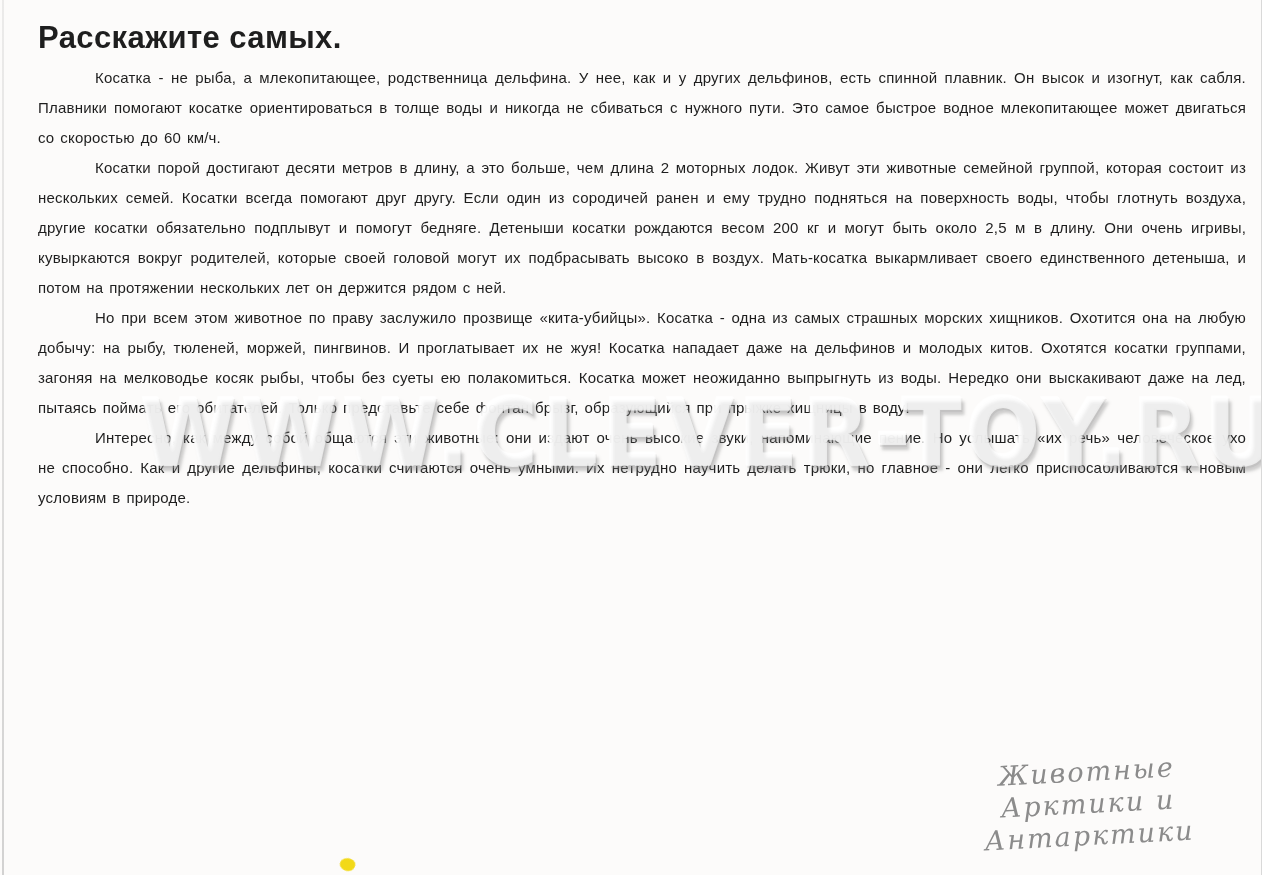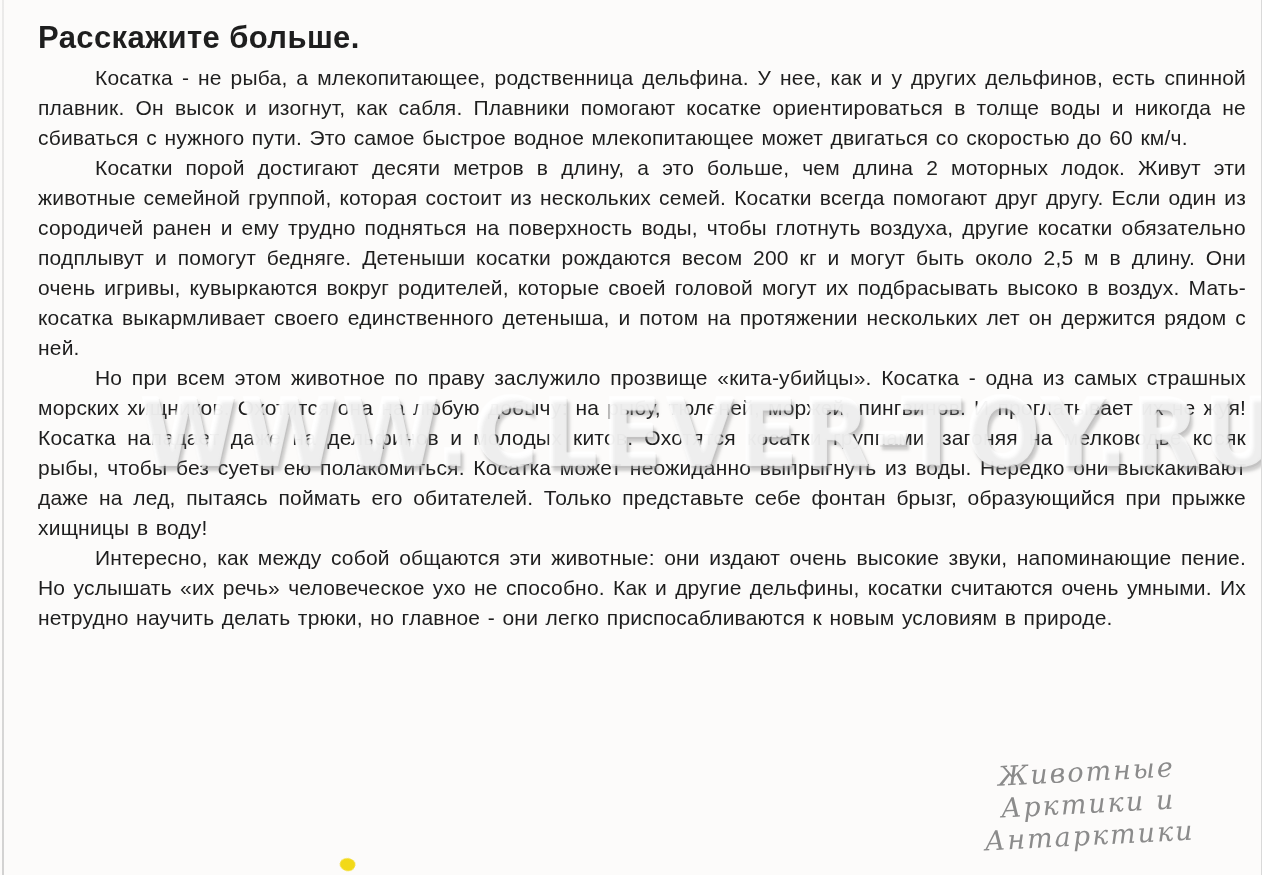--- a/index.html
+++ b/index.html
@@ -41,21 +41,21 @@
     left:38px;top:20px;width:1208px;
   }
   .title{
     margin:0 0 7px 0;
     font-size:31px;
     font-weight:700;
     letter-spacing:0.4px;
   }
   .para{
     margin:0;
-    font-size:21px;
+    font-size:15px;
     line-height:30px;
     letter-spacing:0.2px;
     text-align:justify;
     text-indent:57px;
     word-spacing:1.5px;
   }
   .para-last{
     margin-right:336px;
   }
   .watermark{
@@ -100,21 +100,21 @@
   }
 </style>
 </head>
 <body>
 
 <div class="scan">
 
   <div class="edge-left"></div>
 
   <div class="content">
-    <h1 class="title">Расскажите больше.</h1>
+    <h1 class="title">Расскажите самых.</h1>
 
     <p class="para">Косатка - не рыба, а млекопитающее, родственница дельфина. У нее, как и у других дельфинов, есть спинной плавник. Он высок и изогнут, как сабля. Плавники помогают косатке ориентироваться в толще воды и никогда не сбиваться с нужного пути. Это самое быстрое водное млекопитающее может двигаться со скоростью до 60 км/ч.</p>
 
     <p class="para">Косатки порой достигают десяти метров в длину, а это больше, чем длина 2 моторных лодок. Живут эти животные семейной группой, которая состоит из нескольких семей. Косатки всегда помогают друг другу. Если один из сородичей ранен и ему трудно подняться на поверхность воды, чтобы глотнуть воздуха, другие косатки обязательно подплывут и помогут бедняге. Детеныши косатки рождаются весом 200 кг и могут быть около 2,5 м в длину. Они очень игривы, кувыркаются вокруг родителей, которые своей головой могут их подбрасывать высоко в воздух. Мать-косатка выкармливает своего единственного детеныша, и потом на протяжении нескольких лет он держится рядом с ней.</p>
 
     <p class="para">Но при всем этом животное по праву заслужило прозвище «кита-убийцы». Косатка - одна из самых страшных морских хищников. Охотится она на любую добычу: на рыбу, тюленей, моржей, пингвинов. И проглатывает их не жуя! Косатка нападает даже на дельфинов и молодых китов. Охотятся косатки группами, загоняя на мелководье косяк рыбы, чтобы без суеты ею полакомиться. Косатка может неожиданно выпрыгнуть из воды. Нередко они выскакивают даже на лед, пытаясь поймать его обитателей. Только представьте себе фонтан брызг, образующийся при прыжке хищницы в воду!</p>
 
     <p class="para">Интересно, как между собой общаются эти животные: они издают очень высокие звуки, напоминающие пение. Но услышать «их речь» человеческое ухо не способно. Как и другие дельфины, косатки считаются очень умными. Их нетрудно научить делать трюки, но главное - они легко приспосабливаются к новым условиям в природе.</p>
 
   </div>

